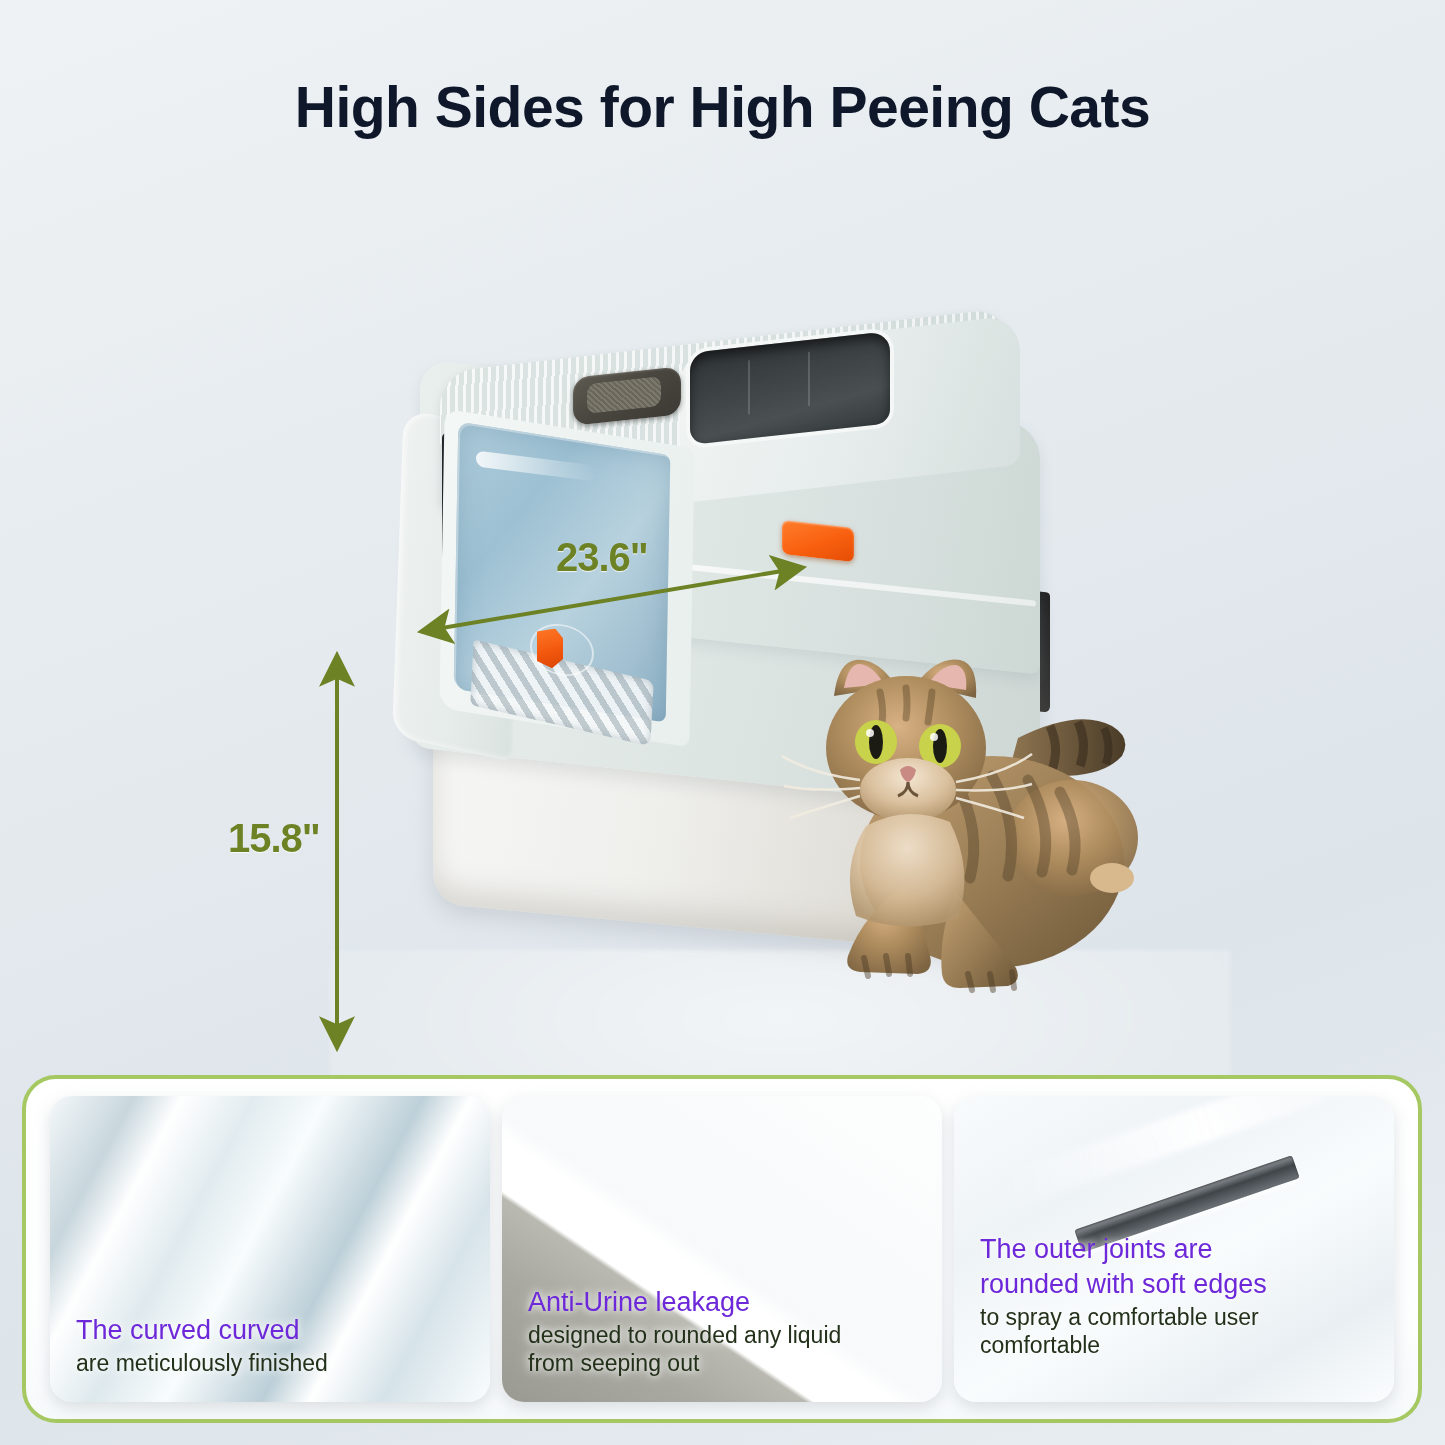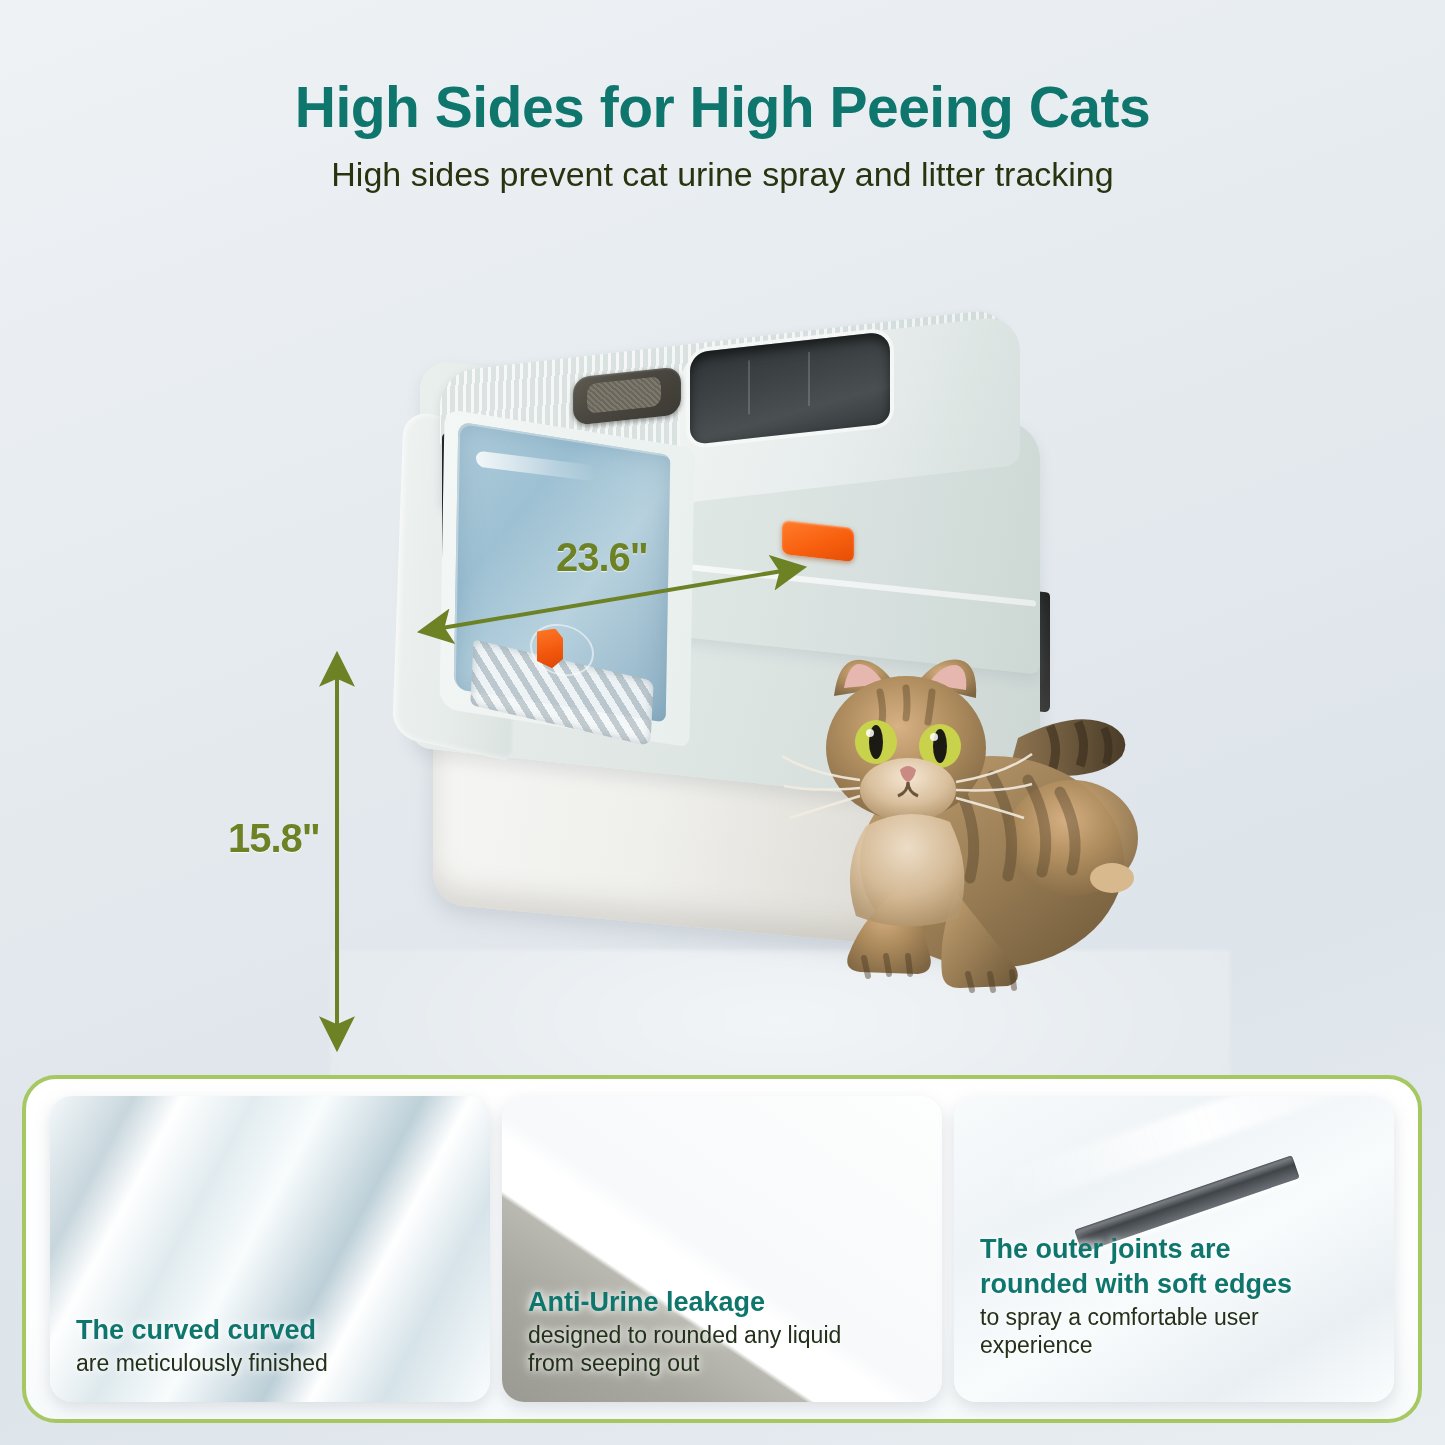--- a/index.html
+++ b/index.html
@@ -7,21 +7,21 @@
     width:1445px;height:1445px;overflow:hidden;
     font-family:"Liberation Sans","DejaVu Sans",sans-serif;
     background:linear-gradient(160deg,#eef2f5 0%,#e6ebef 35%,#dde4ea 70%,#e9eef2 100%);
     position:relative;
   }
   .stage{position:absolute;inset:0;}
 
   
   .header{position:absolute;left:0;top:78px;width:1445px;text-align:center;}
   .title{
-    font-size:57px;font-weight:bold;color:#0f766e;letter-spacing:-0.5px;
+    font-size:57px;font-weight:bold;color:#0f172a;letter-spacing:-0.5px;
     line-height:1.05;margin:0;
   }
   .subtitle{
     font-size:34px;color:#27340f;margin:18px 0 0 0;line-height:1.1;font-weight:400;
   }
 
   
   .scene{position:absolute;left:0;top:250px;width:1445px;height:800px;}
 
   
@@ -278,39 +278,38 @@
   }
   .joint-hi{
     position:absolute;left:40px;top:10px;width:420px;height:36px;
     background:linear-gradient(90deg,rgba(255,255,255,0),rgba(255,255,255,.95),rgba(255,255,255,0));
     transform:rotate(-19deg);filter:blur(3px);
   }
   .card-text{
     position:absolute;left:26px;right:18px;bottom:24px;
   }
   .card-head{
-    font-size:27px;font-weight:bold;color:#0f766e;line-height:1.16;
+    font-size:27px;font-weight:normal;color:#6d28d9;line-height:1.16;
     text-shadow:0 0 7px rgba(255,255,255,.95),0 0 14px rgba(255,255,255,.9);
     margin:0 0 3px 0;
   }
   .card-sub{
     font-size:23px;color:#23301a;line-height:1.24;
     text-shadow:0 0 7px rgba(255,255,255,.95),0 0 14px rgba(255,255,255,.9);
     margin:0;
   }
   .card3 .card-text{bottom:42px;}
 </style>
 </head>
 <body>
 
 <div class="stage">
 
   <div class="header">
     <h1 class="title">High Sides for High Peeing Cats</h1>
-    <p class="subtitle">High sides prevent cat urine spray and litter tracking</p>
   </div>
 
   <div class="scene">
     <div class="floor"></div>
 
     <div class="box">
       <div class="tray">
         <div class="tray-body"></div>
         <div class="tray-lip"></div>
       </div>
@@ -477,18 +476,18 @@
 
     <div class="card card3">
       <div class="card-img img-joint">
         <div class="joint-hi"></div>
         <div class="joint-slot"></div>
       </div>
       <div class="card-text">
         <p class="card-head">The outer joints are</p>
         <p class="card-head">rounded with soft edges</p>
         <p class="card-sub"> to spray a comfortable user</p>
-        <p class="card-sub">experience</p>
+        <p class="card-sub">comfortable</p>
       </div>
     </div>
 
   </div>
 </div>
 
 </body></html>

